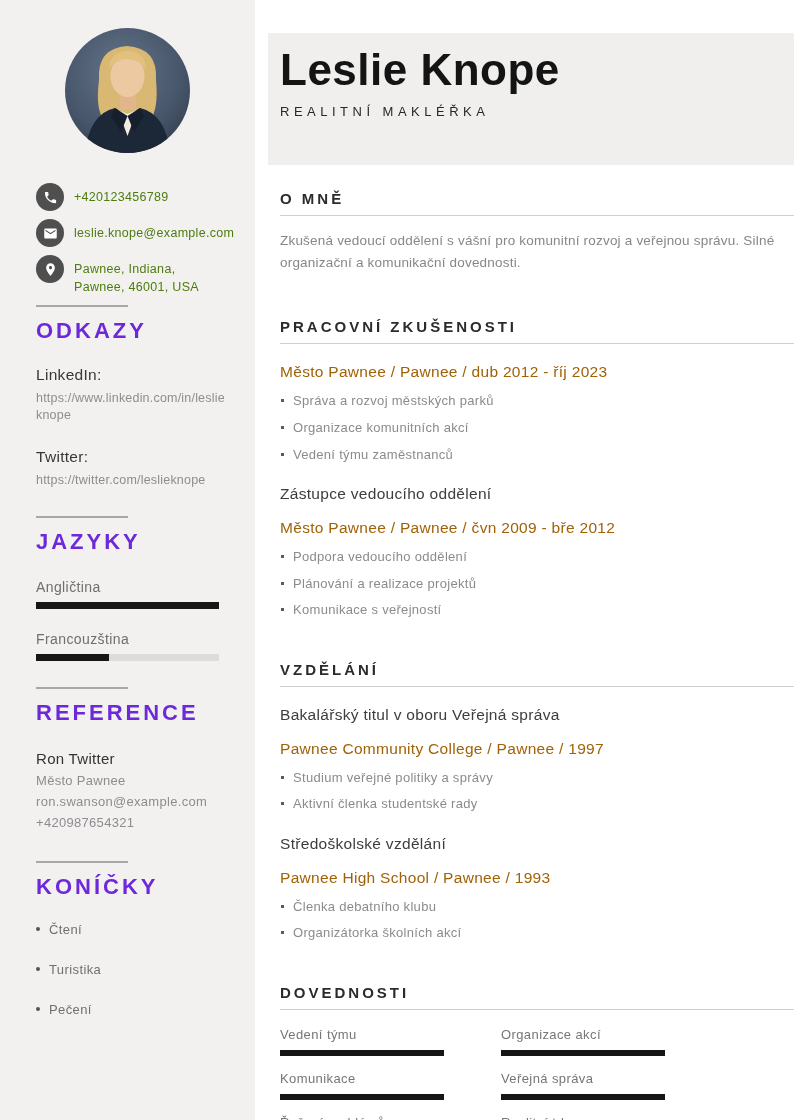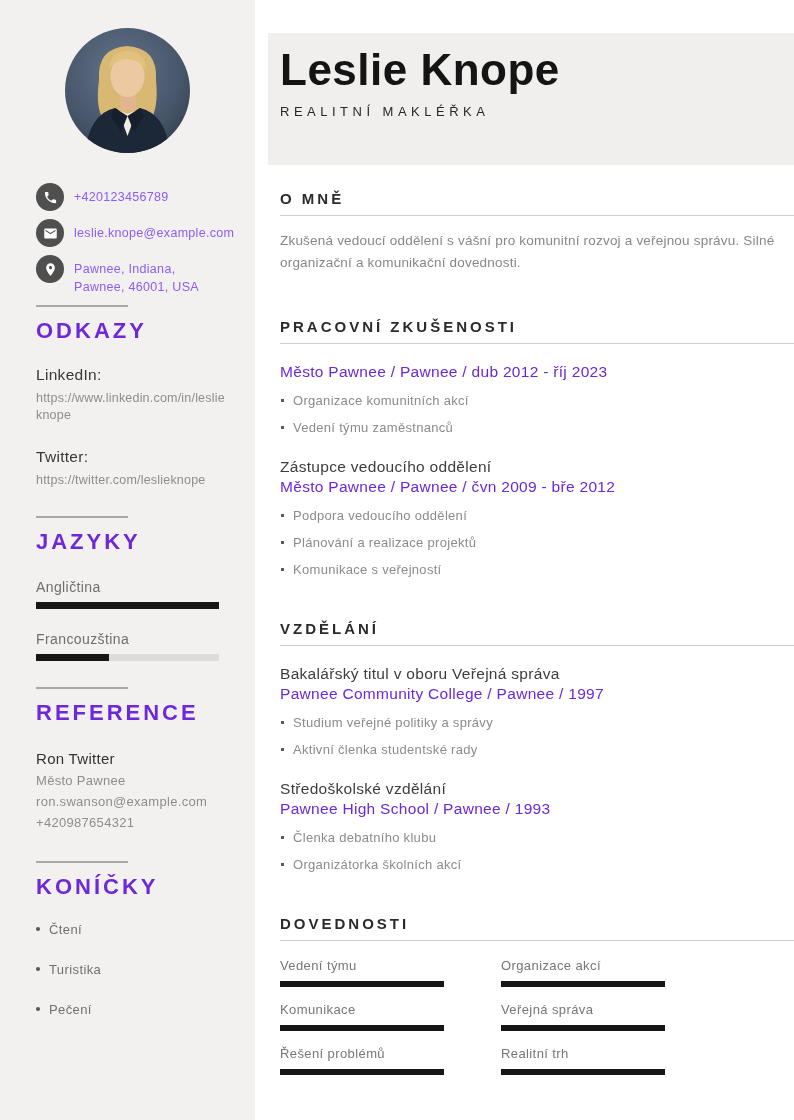--- a/index.html
+++ b/index.html
@@ -9,21 +9,21 @@
 
   
   .sidebar { position:absolute; left:0; top:0; width:255px; height:1120px; background:#f2f1f0; }
   .photo-wrap { width:125px; height:125px; border-radius:50%; overflow:hidden; margin:28px auto 0 auto; }
   .photo-wrap svg { display:block; }
   .side-inner { padding-left:36px; padding-right:28px; }
   .contact { margin-top:30px; }
   .contact-row { display:flex; align-items:flex-start; margin-bottom:8px; }
   .cicon { flex:0 0 28px; width:28px; height:28px; border-radius:50%; background:#4f4f4f; display:flex; align-items:center; justify-content:center; }
   .cicon svg { width:15px; height:15px; fill:#ffffff; }
-  .ctext { margin-left:10px; font-size:12.5px; line-height:1.45; color:#8b5cf6; padding-top:5px; max-width:155px; letter-spacing:0.3px; }
+  .ctext { margin-left:10px; font-size:12.5px; line-height:1.45; color:#4d7c0f; padding-top:5px; max-width:155px; letter-spacing:0.3px; }
   .sdivider { width:92px; height:2px; background:#a7a7a7; margin:9px 0 0 36px; }
   .sheading { font-size:22px; font-weight:700; letter-spacing:3px; color:#6d28d9; margin-top:11px; }
   .slabel { font-size:15.5px; color:#38383a; margin-top:22px; letter-spacing:0.3px; }
   .surl { font-size:12.5px; color:#8d8d90; margin-top:6px; line-height:1.35; word-break:break-all; letter-spacing:0.2px; text-decoration:none; display:block; }
   .lang-name { font-size:14px; color:#6e6e71; margin-top:24px; letter-spacing:0.4px; }
   .bar-track { width:183px; height:7px; background:#dcdcdc; margin-top:7px; position:relative; }
   .bar-fill { height:7px; background:#161616; }
   .ref-name { font-size:15px; color:#333335; margin-top:24px; letter-spacing:0.3px; }
   .ref-line { font-size:13px; color:#8d8d90; margin-top:6px; letter-spacing:0.3px; }
   .hobby { display:flex; align-items:center; margin-top:22px; }
@@ -34,21 +34,21 @@
   .main { position:absolute; left:268px; top:0; width:526px; height:1120px; background:#ffffff; }
   .band { margin-top:33px; height:132px; background:#f0efee; padding-left:12px; padding-top:12px; }
   .name { font-size:44px; font-weight:700; color:#141414; letter-spacing:0.5px; }
   .role { font-size:13px; font-weight:400; color:#28282b; letter-spacing:4.5px; margin-top:9px; }
   .content { padding-left:12px; }
   .mheading { font-size:15px; font-weight:700; letter-spacing:3px; color:#2b2b2b; }
   .mrule { height:1px; background:#cfcfcf; margin-top:8px; width:514px; }
   .about-text { margin-top:14px; font-size:13.5px; line-height:1.6; color:#87868a; letter-spacing:0.2px; padding-right:18px; }
   .job { margin-top:19px; }
   .job-title { font-size:15.5px; color:#3d3d3f; letter-spacing:0.3px; }
-  .job-meta { font-size:15.5px; color:#6d28d9; margin-top:2px; letter-spacing:0.3px; }
+  .job-meta { font-size:15.5px; color:#a16207; margin-top:16px; letter-spacing:0.3px; }
   .blist { margin-top:12px; }
   .bitem { display:flex; align-items:flex-start; margin-bottom:10.5px; }
   .bsq { flex:0 0 3px; width:3px; height:3px; background:#5a5a5a; margin:6px 9px 0 1px; }
   .btext { font-size:13px; color:#8b8b8e; letter-spacing:0.3px; line-height:1.25; }
   .sect-gap-1 { margin-top:25px; }
   .sect-gap-2 { margin-top:45px; }
   .sect-gap-3 { margin-top:42px; }
   .sect-gap-4 { margin-top:42px; }
   .skills-grid { margin-top:17px; display:grid; grid-template-columns:164px 164px; grid-template-rows:repeat(3,auto); grid-auto-flow:column; column-gap:57px; row-gap:15px; }
   .skill-name { font-size:13px; color:#76767a; letter-spacing:0.4px; }
@@ -190,20 +190,24 @@
 
       <section class="sect-gap-2">
         <div class="mheading">PRACOVNÍ ZKUŠENOSTI</div>
         <div class="mrule"></div>
 
         <div class="job">
           <div class="job-meta">Město Pawnee / Pawnee / dub 2012 - říj 2023</div>
           <div class="blist">
             <div class="bitem">
                 <span class="bsq"></span>
+                <span class="btext">Správa a rozvoj městských parků</span>
+              </div>
+            <div class="bitem">
+                <span class="bsq"></span>
                 <span class="btext">Organizace komunitních akcí</span>
               </div>
             <div class="bitem">
                 <span class="bsq"></span>
                 <span class="btext">Vedení týmu zaměstnanců</span>
               </div>
           </div>
         </div>
 
         <div class="job" style="margin-top:22px;">

